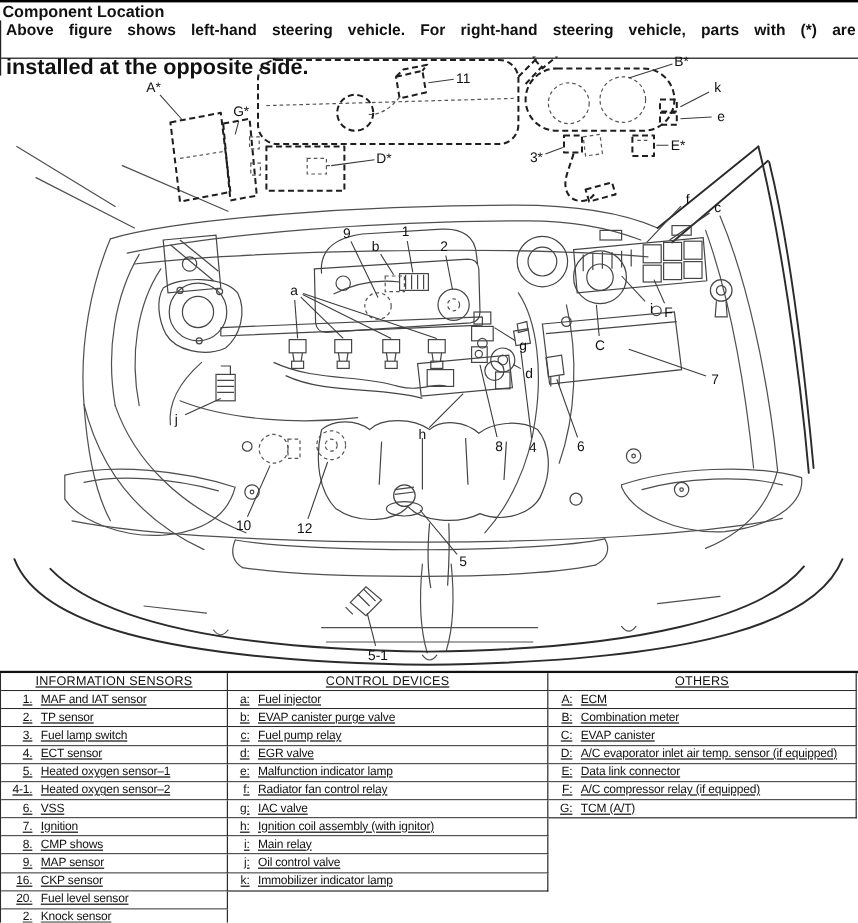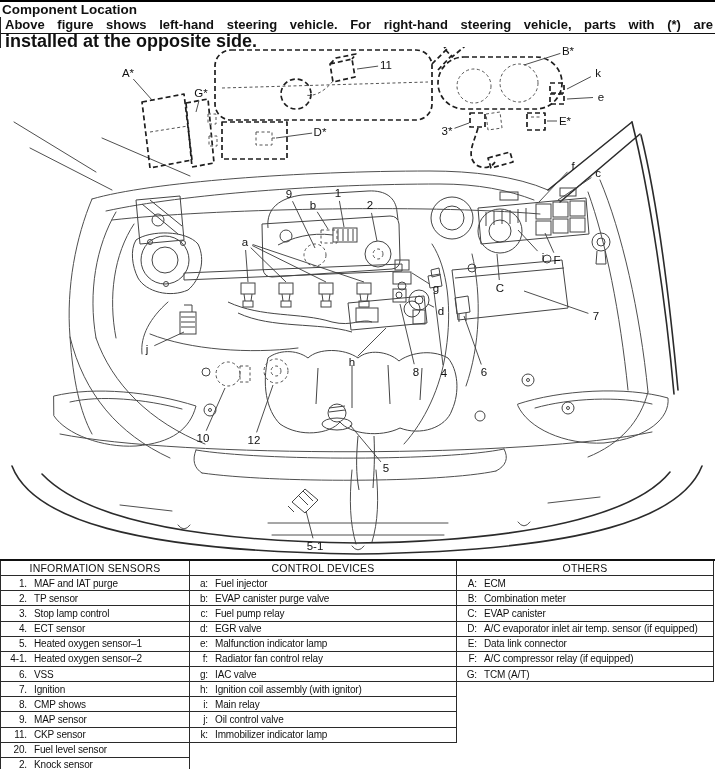--- a/index.html
+++ b/index.html
@@ -2,41 +2,41 @@
 <html><head>
 <meta charset="utf-8">
 <style>
   html,body{margin:0;padding:0;background:#fff;}
   .page{position:relative;width:715px;height:769px;background:#fff;overflow:hidden;
         font-family:"Liberation Sans",sans-serif;color:#111;border-top:2px solid #000;box-sizing:border-box;}
   
   .hdr{position:absolute;left:0;top:0;width:715px;}
   .title{font-size:13.5px;font-weight:bold;line-height:15px;padding-left:2px;}
   .note{border-left:1.5px solid #222;}
-  .note1{font-size:13px;font-weight:bold;line-height:15px;padding:0 2px 1px 4px;
+  .note1{font-size:13px;font-weight:bold;line-height:15px;padding:0 2px 16px 4px;
          text-align:justify;text-align-last:justify;border-bottom:1.5px solid #111;}
   .note2{font-size:18px;font-weight:bold;line-height:14px;padding:0 2px 0 4px;}
   
   .diagram{position:absolute;left:0;top:45px;width:715px;height:512px;}
   .thin{stroke:#4f4f4f;stroke-width:1;fill:none;stroke-linecap:round;}
   .bold{stroke:#2b2b2b;stroke-width:1.6;fill:none;stroke-linecap:round;}
   .med{stroke:#454545;stroke-width:1;fill:none;}
   .dash{stroke:#1e1e1e;stroke-width:1.7;fill:none;stroke-dasharray:5 3;stroke-linejoin:round;}
   .dash2{stroke:#555;stroke-width:1;fill:none;stroke-dasharray:3 2.5;}
   #leader-layer line{stroke:#3a3a3a;stroke-width:0.9;}
   #label-layer text{font-family:"Liberation Sans",sans-serif;font-size:11.5px;fill:#111;}
   
   .legend{position:absolute;left:0;top:557px;width:715px;height:212px;border-top:2px solid #111;box-sizing:border-box;}
   .col{position:absolute;top:0;}
   .col[data-col="0"]{left:0;width:190px;border-left:1.5px solid #2a2a2a;box-sizing:border-box;}
   .col[data-col="1"]{left:190px;width:267px;}
   .col[data-col="2"]{left:457px;width:257px;}
   .cell{display:flex;align-items:center;height:15.142px;box-sizing:border-box;
         border-bottom:1px solid #2a2a2a;border-right:1px solid #2a2a2a;
-        font-size:10px;letter-spacing:-0.15px;white-space:nowrap;overflow:hidden;background:#fff;}
+        font-size:10px;letter-spacing:-0.15px;white-space:nowrap;overflow:hidden;background:#fff;text-decoration:underline;}
   .cell.head{justify-content:center;font-size:10.5px;letter-spacing:0.2px;}
   .num{text-align:right;margin-right:7px;flex:0 0 auto;}
   .col[data-col="0"] .num{width:26px;}
   .col[data-col="1"] .num{width:18px;}
   .col[data-col="2"] .num{width:20px;}
   .txt{flex:1 1 auto;}
 </style>
 </head>
 <body>
 
@@ -298,29 +298,29 @@
           <text x="315" y="548" text-anchor="middle">5-1</text>
         </g>
     </svg>
   </div>
 
   <div class="legend">
     <div class="col" data-col="0">
         <div class="cell head">INFORMATION SENSORS</div>
         <div class="cell">
           <span class="num">1.</span>
-          <span class="txt">MAF and IAT purge</span>
+          <span class="txt">MAF and IAT sensor</span>
         </div>
         <div class="cell">
           <span class="num">2.</span>
           <span class="txt">TP sensor</span>
         </div>
         <div class="cell">
           <span class="num">3.</span>
-          <span class="txt">Stop lamp control</span>
+          <span class="txt">Fuel lamp switch</span>
         </div>
         <div class="cell">
           <span class="num">4.</span>
           <span class="txt">ECT sensor</span>
         </div>
         <div class="cell">
           <span class="num">5.</span>
           <span class="txt">Heated oxygen sensor–1</span>
         </div>
         <div class="cell">
@@ -337,21 +337,21 @@
         </div>
         <div class="cell">
           <span class="num">8.</span>
           <span class="txt">CMP shows</span>
         </div>
         <div class="cell">
           <span class="num">9.</span>
           <span class="txt">MAP sensor</span>
         </div>
         <div class="cell">
-          <span class="num">11.</span>
+          <span class="num">16.</span>
           <span class="txt">CKP sensor</span>
         </div>
         <div class="cell">
           <span class="num">20.</span>
           <span class="txt">Fuel level sensor</span>
         </div>
         <div class="cell">
           <span class="num">2.</span>
           <span class="txt">Knock sensor</span>
         </div>

